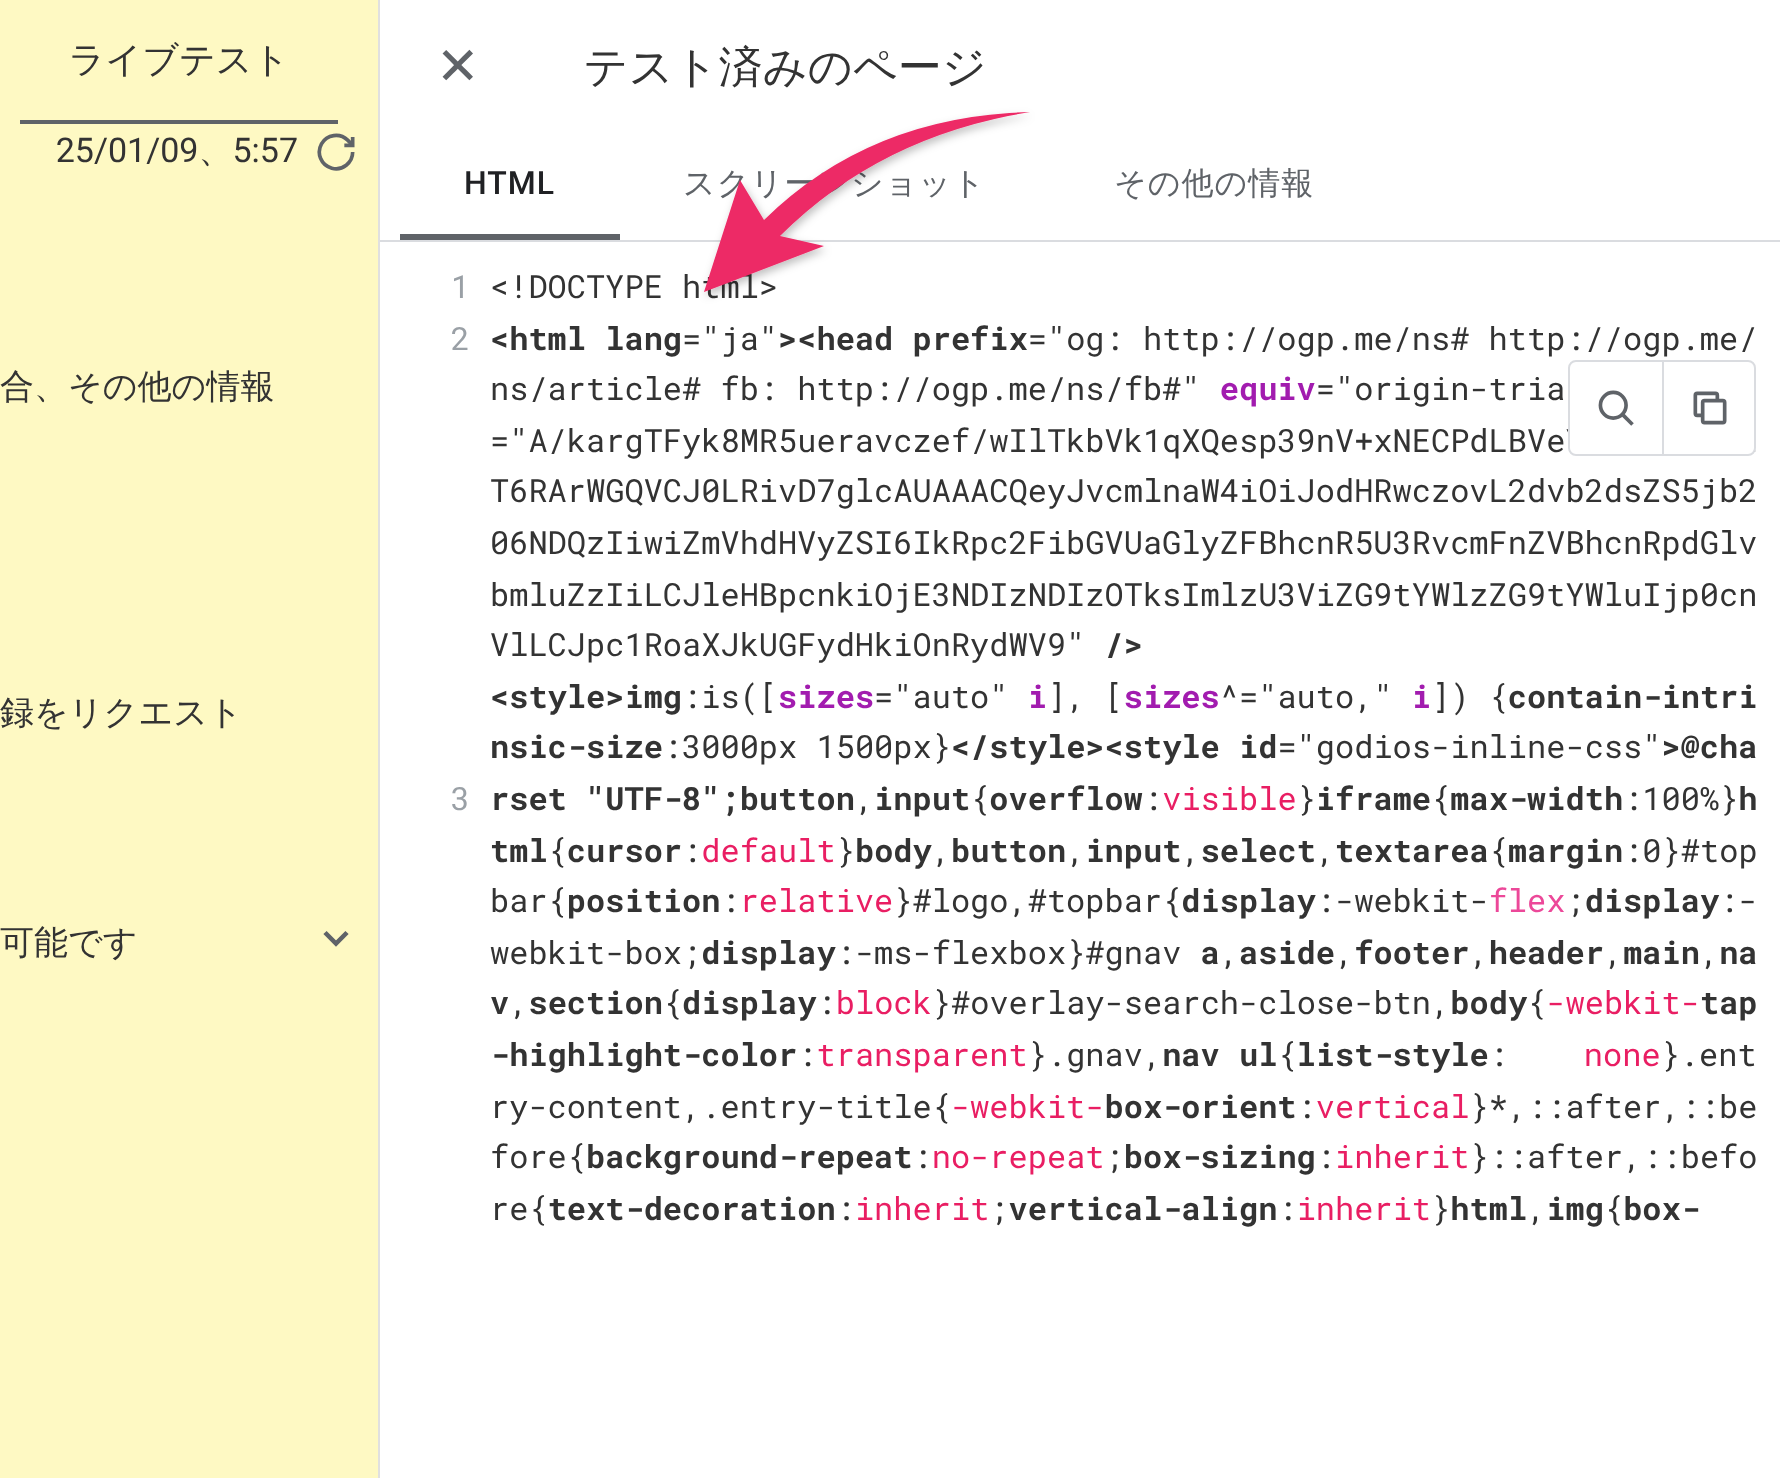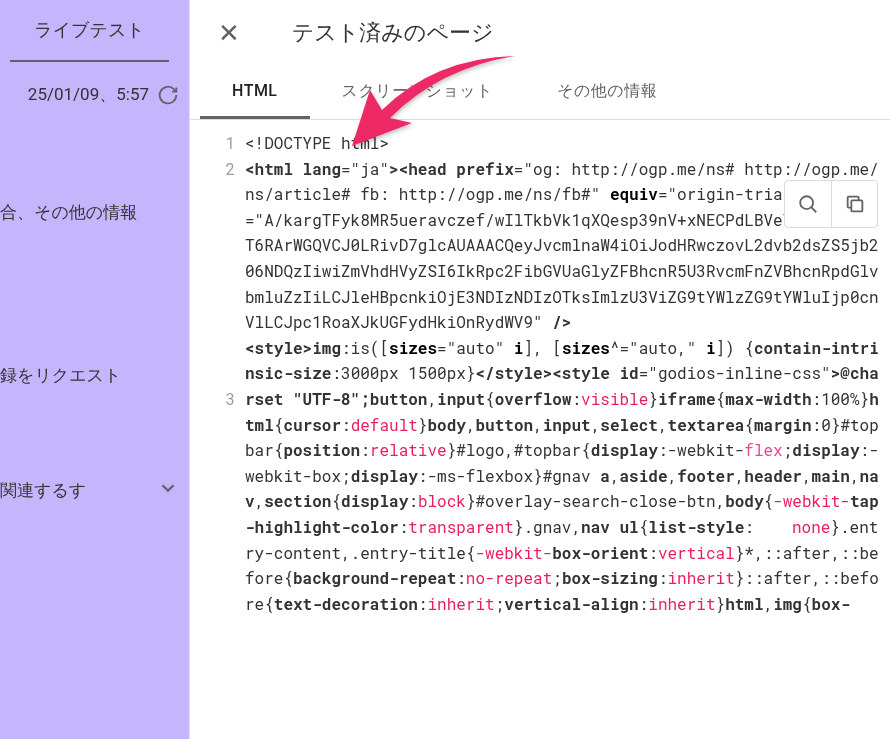--- a/index.html
+++ b/index.html
@@ -10,37 +10,37 @@
   width: 890px;
   height: 739px;
   position: relative;
 }
 .left-panel {
   position: absolute;
   left: 0;
   top: 0;
   width: 190px;
   height: 100%;
-  background: #c4b5fd;
+  background: #fef9c3;
   border-right: 1px solid #e0e0e0;
   overflow: hidden;
 }
 .live-test-header {
   padding: 18px 0;
   text-align: center;
   font-size: 18px;
   color: #333;
   border-bottom: 2px solid #5f6368;
   margin: 0 20px 0 10px;
 }
 .timestamp-row {
   display: flex;
   align-items: center;
   justify-content: flex-end;
-  padding: 21px 10px 15px 0;
+  padding: 2px 10px 15px 0;
   font-size: 17px;
   color: #333;
 }
 .refresh-icon {
   margin-left: 8px;
   width: 22px;
   height: 22px;
   display: flex;
   align-items: center;
   justify-content: center;
@@ -133,21 +133,21 @@
   flex: 1;
   color: #333;
   overflow: hidden;
   padding-right: 10px;
 }
 .code-lines .line {
   white-space: normal;
   word-break: break-all;
 }
 .k-tag { color: #333; font-weight: bold; }
-.k-attr { color: #000000; font-weight: bold; }
+.k-attr { color: #a21caf; font-weight: bold; }
 .k-prop { color: #333; font-weight: bold; }
 .k-vis { color: #e91e63; }
 .k-rel { color: #e91e63; }
 .k-block { color: #e91e63; }
 .k-def { color: #e91e63; }
 .k-flex { color: #ec4899; }
 .k-none { color: #e91e63; margin-left: 38px; }
 .k-trans { color: #e91e63; }
 .k-vert { color: #e91e63; }
 .k-norep { color: #e91e63; text-align: right; }
@@ -189,21 +189,21 @@
       </svg>
     </span>
   </div>
   <div class="left-item left-item-1">
     <span>合、その他の情報</span>
   </div>
   <div class="left-item left-item-2">
     <span>録をリクエスト</span>
   </div>
   <div class="left-item left-item-3">
-    <span>関連するす</span>
+    <span>可能です</span>
     <span class="chevron-icon">
       <svg width="22" height="22" viewBox="0 0 24 24" fill="none" stroke="#5f6368" stroke-width="2.5">
         <polyline points="6 9 12 15 18 9"></polyline>
       </svg>
     </span>
   </div>
 </div>
 
 <div class="main-panel">
   <div class="header-row">

